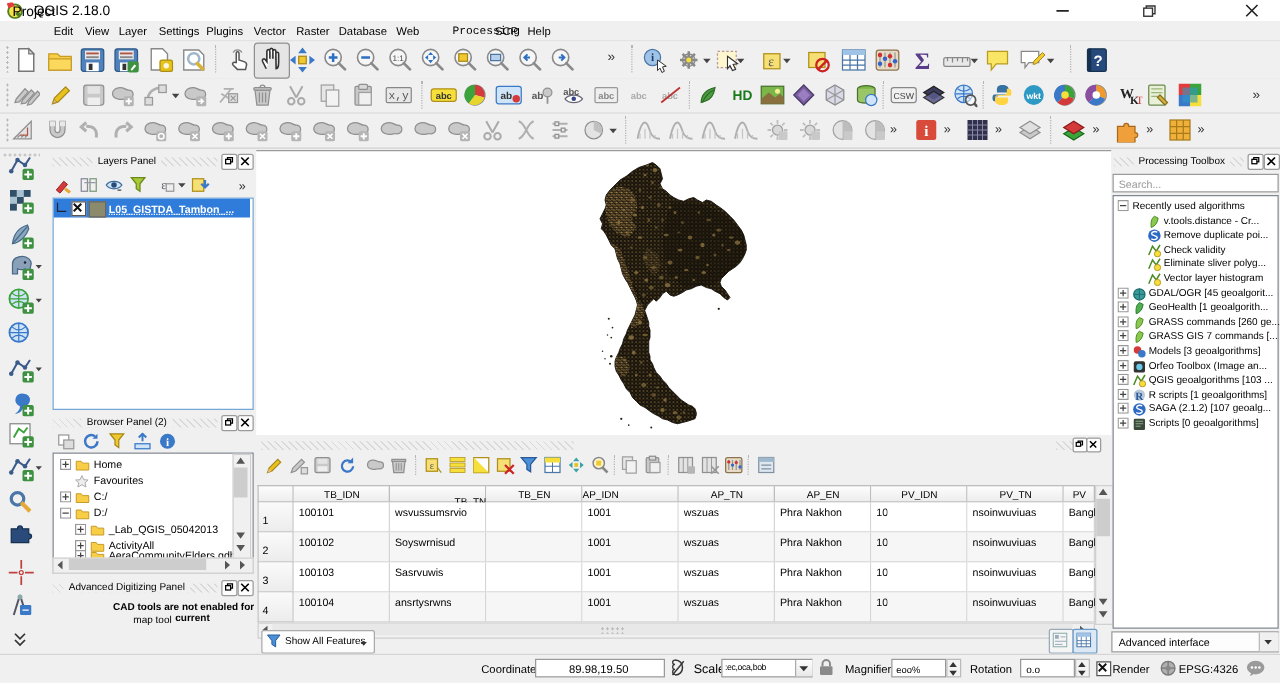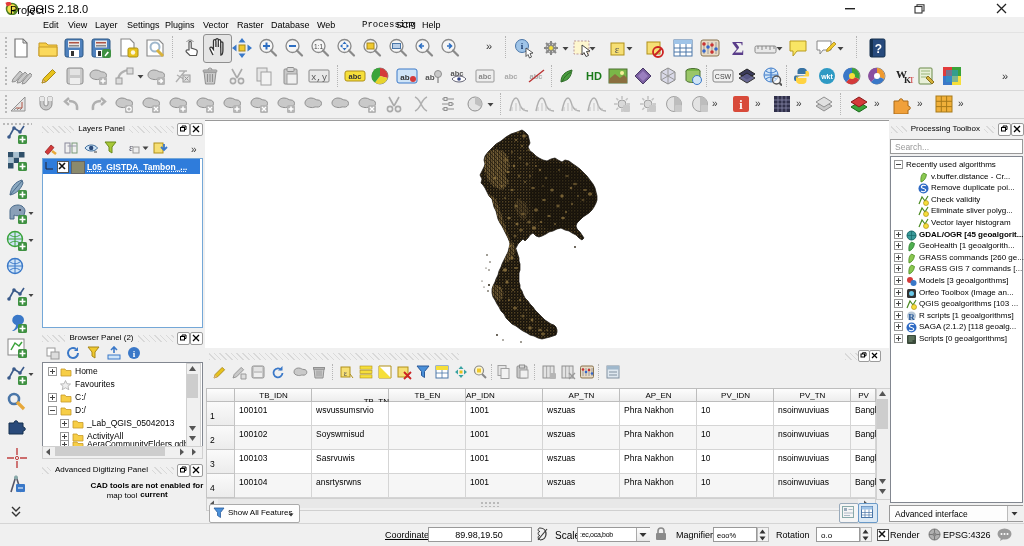--- a/index.html
+++ b/index.html
@@ -1207,21 +1207,21 @@
 <div class="ab" style="left:895px;top:142px;font-size:8.5px;color:#999;font-weight:normal;white-space:nowrap;">Search...</div>
 <div class="ab" style="left:890px;top:156px;width:133px;height:347px;background:#fff;border:1px solid #828790;box-sizing:border-box;"></div>
 <svg class="ab" style="left:894px;top:160px" width="9" height="9" viewBox="0 0 9 9">
       <rect x="0.5" y="0.5" width="8" height="8" fill="#fff" stroke="#999"></rect>
       <path d="M2 4.5 h5" stroke="#444"></path>
     </svg>
 <div class="ab" style="left:906px;top:160px;font-size:8px;color:#000;font-weight:normal;white-space:nowrap;">Recently used algorithms</div>
 <svg class="ab" style="left:918px;top:171.6px" width="11" height="11" viewBox="0 0 11 11">
       <path d="M5.5 1 C3 3 2.5 6 3 10 C6 9 8 6.5 8.5 2.5z" fill="#8ac850" stroke="#4a8a20" stroke-width="0.8"></path>
     </svg>
-<div class="ab" style="left:931px;top:171.6px;font-size:8px;color:#000;font-weight:normal;white-space:nowrap;">v.buffer.distance - Cr...</div>
+<div class="ab" style="left:931px;top:171.6px;font-size:8px;color:#000;font-weight:normal;white-space:nowrap;">v.tools.distance - Cr...</div>
 <svg class="ab" style="left:918px;top:183.2px" width="11" height="11" viewBox="0 0 11 11">
       <circle cx="5.5" cy="5.5" r="5" fill="#2e6ac4"></circle>
       <path d="M7.8 2.8 c-2-1.2-4.5-0.3-4.5 1.2 c0 1.7 4.5 1.3 4.5 3 c0 1.5-2.8 2.4-4.8 1" fill="none" stroke="#fff" stroke-width="1.1"></path>
     </svg>
 <div class="ab" style="left:931px;top:183.2px;font-size:8px;color:#000;font-weight:normal;white-space:nowrap;">Remove duplicate poi...</div>
 <svg class="ab" style="left:918px;top:194.79999999999998px" width="11" height="11" viewBox="0 0 11 11">
       <path d="M1 9 l3-7 3 4 3-5" fill="none" stroke="#4a8a20" stroke-width="1.2"></path>
       <circle cx="8" cy="8" r="2.5" fill="#f6df3a" stroke="#b09018" stroke-width="0.7"></circle>
     </svg>
 <div class="ab" style="left:931px;top:194.79999999999998px;font-size:8px;color:#000;font-weight:normal;white-space:nowrap;">Check validity</div>
@@ -1236,21 +1236,21 @@
     </svg>
 <div class="ab" style="left:931px;top:217.99999999999997px;font-size:8px;color:#000;font-weight:normal;white-space:nowrap;">Vector layer histogram</div>
 <svg class="ab" style="left:894px;top:229.59999999999997px" width="9" height="9" viewBox="0 0 9 9">
       <rect x="0.5" y="0.5" width="8" height="8" fill="#fff" stroke="#999"></rect>
       <path d="M4.5 2 v5 M2 4.5 h5" stroke="#444"></path>
     </svg>
 <svg class="ab" style="left:906px;top:229.59999999999997px" width="11" height="11" viewBox="0 0 11 11">
       <circle cx="5.5" cy="5.5" r="4.5" fill="#3a9a9a" stroke="#1a6a6a"></circle>
       <path d="M1 5.5 h9 M5.5 1 v9" stroke="#1a6a6a" stroke-width="0.7"></path>
     </svg>
-<div class="ab" style="left:919px;top:229.59999999999997px;font-size:8px;color:#000;font-weight:bold;white-space:nowrap;">GDAL/OGR [45 geoalgorit...</div>
+<div class="ab" style="left:919px;top:229.59999999999997px;font-size:8px;color:#000;font-weight:normal;white-space:nowrap;">GDAL/OGR [45 geoalgorit...</div>
 <svg class="ab" style="left:894px;top:241.19999999999996px" width="9" height="9" viewBox="0 0 9 9">
       <rect x="0.5" y="0.5" width="8" height="8" fill="#fff" stroke="#999"></rect>
       <path d="M4.5 2 v5 M2 4.5 h5" stroke="#444"></path>
     </svg>
 <svg class="ab" style="left:906px;top:241.19999999999996px" width="11" height="11" viewBox="0 0 11 11">
       <path d="M5.5 1 C3 3 2.5 6 3 10 C6 9 8 6.5 8.5 2.5z" fill="#50b050" stroke="#2a7a2a" stroke-width="0.8"></path>
     </svg>
 <div class="ab" style="left:919px;top:241.19999999999996px;font-size:8px;color:#000;font-weight:normal;white-space:nowrap;">GeoHealth [1 geoalgorith...</div>
 <svg class="ab" style="left:894px;top:252.79999999999995px" width="9" height="9" viewBox="0 0 9 9">
       <rect x="0.5" y="0.5" width="8" height="8" fill="#fff" stroke="#999"></rect>
@@ -1305,38 +1305,38 @@
     </svg>
 <div class="ab" style="left:919px;top:310.80000000000007px;font-size:8px;color:#000;font-weight:normal;white-space:nowrap;">R scripts [1 geoalgorithms]</div>
 <svg class="ab" style="left:894px;top:322.4000000000001px" width="9" height="9" viewBox="0 0 9 9">
       <rect x="0.5" y="0.5" width="8" height="8" fill="#fff" stroke="#999"></rect>
       <path d="M4.5 2 v5 M2 4.5 h5" stroke="#444"></path>
     </svg>
 <svg class="ab" style="left:906px;top:322.4000000000001px" width="11" height="11" viewBox="0 0 11 11">
       <circle cx="5.5" cy="5.5" r="5" fill="#2e6ac4"></circle>
       <path d="M7.8 2.8 c-2-1.2-4.5-0.3-4.5 1.2 c0 1.7 4.5 1.3 4.5 3 c0 1.5-2.8 2.4-4.8 1" fill="none" stroke="#fff" stroke-width="1.1"></path>
     </svg>
-<div class="ab" style="left:919px;top:322.4000000000001px;font-size:8px;color:#000;font-weight:normal;white-space:nowrap;">SAGA (2.1.2) [118 geoalg...</div>
+<div class="ab" style="left:919px;top:322.4000000000001px;font-size:8px;color:#000;font-weight:normal;white-space:nowrap;">SAGA (2.1.2) [107 geoalg...</div>
 <svg class="ab" style="left:894px;top:334.0000000000001px" width="9" height="9" viewBox="0 0 9 9">
       <rect x="0.5" y="0.5" width="8" height="8" fill="#fff" stroke="#999"></rect>
       <path d="M4.5 2 v5 M2 4.5 h5" stroke="#444"></path>
     </svg>
 <svg class="ab" style="left:906px;top:334.0000000000001px" width="11" height="11" viewBox="0 0 11 11">
       <rect x="1" y="1" width="9" height="9" rx="1" fill="#3a4a3a"></rect>
       <path d="M2.5 3 h6 M2.5 5 h6 M2.5 7 h4" stroke="#9ab89a" stroke-width="0.7"></path>
     </svg>
 <div class="ab" style="left:919px;top:334.0000000000001px;font-size:8px;color:#000;font-weight:normal;white-space:nowrap;">Scripts [0 geoalgorithms]</div>
 <div class="ab" style="left:889px;top:505px;width:134px;height:17px;background:#fdfdfd;border:1px solid #999;box-sizing:border-box;"></div>
 <div class="ab" style="left:895px;top:509px;font-size:8.5px;color:#000;font-weight:normal;white-space:nowrap;">Advanced interface</div>
 <div class="ab" style="left:1007px;top:506px;width:15px;height:15px;background:#f0f0f0;border-left:1px solid #bbb;"></div>
 <svg class="ab" style="left:1011px;top:511px" width="7" height="6" viewBox="0 0 7 6">
       <path d="M0.5 1 l3 3.5 3-3.5z" fill="#333"></path>
     </svg>
 <div class="ab" style="left:0px;top:523px;width:1024px;height:23px;background:#f0f0f0;border-top:1px solid #d5d5d5;"></div>
-<div class="ab" style="left:385px;top:530px;font-size:9px;color:#000;font-weight:normal;white-space:nowrap;text-decoration:underline;">Coordinate</div>
+<div class="ab" style="left:385px;top:530px;font-size:9px;color:#000;font-weight:normal;white-space:nowrap;">Coordinate</div>
 <div class="ab" style="left:428px;top:527px;width:104px;height:15px;background:#fff;border:1px solid #999;box-sizing:border-box;"></div>
 <div class="ab" style="left:428px;top:530px;font-size:9px;color:#000;font-weight:normal;white-space:nowrap;width:102px;text-align:center;">89.98,19.50</div>
 <svg class="ab" style="left:536px;top:527px" width="15" height="15" viewBox="0 0 15 15">
       <path d="M4 1 c4 0 6 3 6 6 s-2 6-6 6" fill="none" stroke="#333" stroke-width="1.2"></path>
       <path d="M4 1 c-2.5 0-2.5 3.5 0 3.5 M4 4.5 c-2.5 0-2.5 4 0 4 m0 0 c-2.5 0-2.5 4 0 4" fill="none" stroke="#333" stroke-width="1"></path>
       <path d="M2 13 l9-11" stroke="#333" stroke-width="1.1"></path>
     </svg>
 <div class="ab" style="left:555px;top:530px;font-size:10px;color:#000;font-weight:normal;white-space:nowrap;text-align:center;">Scale</div>
 <div class="ab" style="left:577px;top:527px;width:73px;height:15px;background:#fff;border:1px solid #999;box-sizing:border-box;"></div>
 <div class="ab" style="left:580px;top:531px;font-size:7px;color:#000;font-weight:normal;white-space:nowrap;letter-spacing:-0.3px;">:ec,oca,bob</div>

